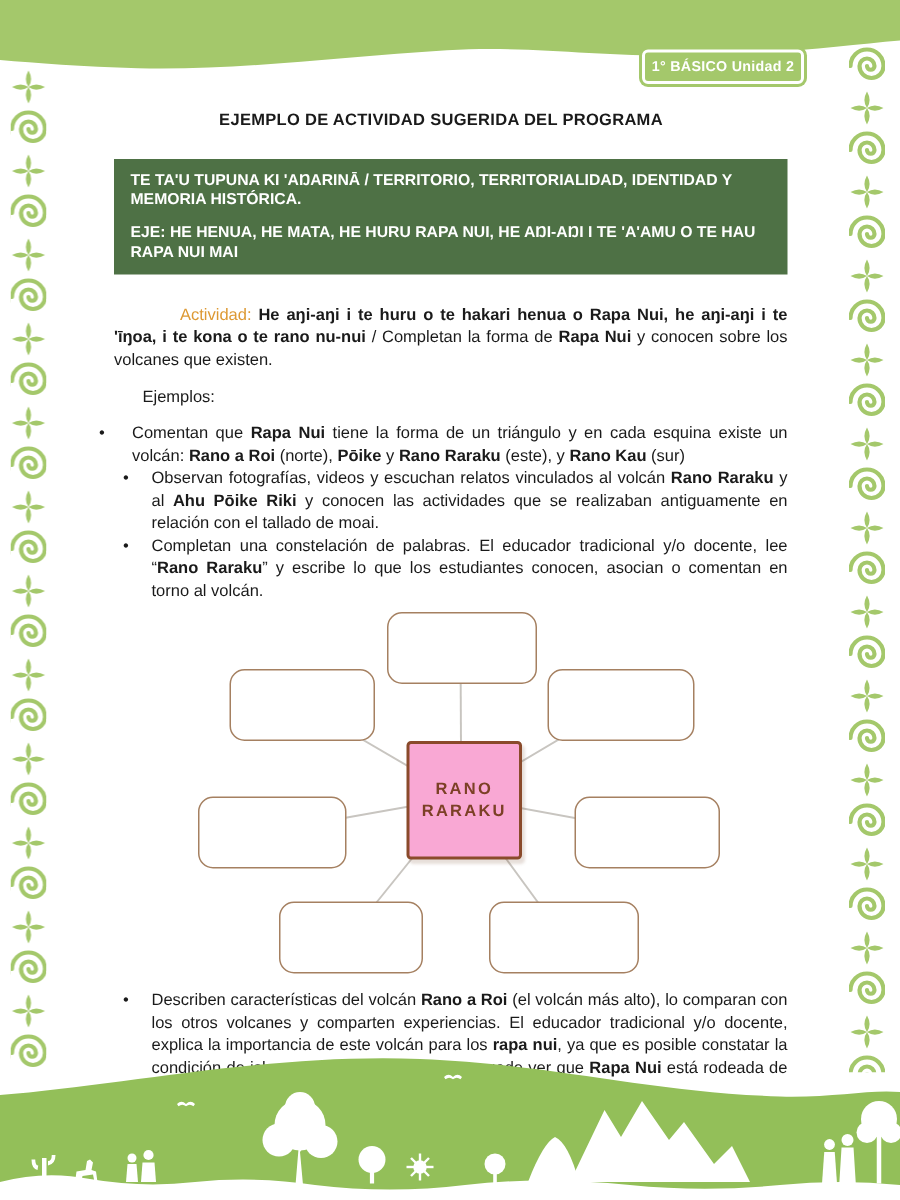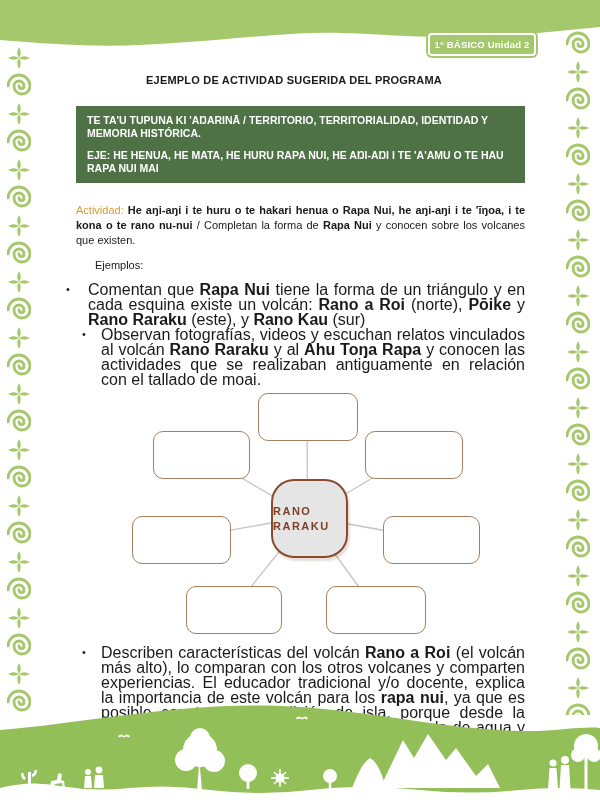--- a/index.html
+++ b/index.html
@@ -24,43 +24,43 @@
   .content{position:absolute;left:63px;top:74px;width:462px;}
   .title{font-size:11px;font-weight:bold;text-align:center;letter-spacing:.2px;margin:0;}
   .eje-box{
     background:#4E7145;color:#fff;font-weight:bold;font-size:10.5px;line-height:13px;
     padding:8px 11px;margin:20px 0 0 13px;
   }
   .eje-box p{margin:0;}
   .eje-box p + p{margin-top:9px;}
   .activity{margin:20px 0 0 13px;font-size:11px;line-height:15px;text-align:justify;}
   .seg-b{font-weight:bold;}
-  .seg-accent{color:#DD9933;}
+  .seg-accent{color:#DD9933;margin-left:44px;}
   .examples-heading{font-size:11px;padding-left:32px;}
-  ul.bullets{list-style:none;margin:2px 0 0;padding:0;font-size:16px;line-height:15px;}
+  ul.bullets{list-style:none;margin:2px 0 0;padding:0;font-size:11px;line-height:15px;}
   li.bullet{position:relative;text-align:justify;}
   li.bullet::before{content:"\2022";position:absolute;font-size:11px;}
   li.level1{padding-left:25px;}  li.level1::before{left:3px;}
   li.level2{padding-left:38px;}  li.level2::before{left:19px;}
   
   .diagram{position:relative;width:362px;height:250px;margin:6px 0 0 67px;}
   .dg-lines{position:absolute;left:0;top:0;}
   .dg-box{position:absolute;background:#fff;border:1.5px solid #A58061;border-radius:10px;}
   .dg-top{left:128px;top:0;width:98px;height:46px;}
   .dg-tl{left:23px;top:38px;width:95px;height:46px;}
   .dg-tr{left:235px;top:38px;width:96px;height:46px;}
   .dg-ml{left:2px;top:123px;width:97px;height:46px;}
   .dg-mr{left:253px;top:123px;width:95px;height:46px;}
   .dg-bl{left:56px;top:193px;width:94px;height:46px;}
   .dg-br{left:196px;top:193px;width:98px;height:46px;}
   .dg-center{
     position:absolute;left:141px;top:86px;width:73px;height:75px;
-    background:#e5e5e5;border:2.5px solid #8A4A2B;border-radius:23px;
+    background:#f9a8d4;border:2.5px solid #8A4A2B;border-radius:3px;
     box-shadow:2px 3px 2px rgba(120,80,50,.18);
-    display:flex;flex-direction:column;align-items:flex-start;justify-content:center;
+    display:flex;flex-direction:column;align-items:center;justify-content:center;
     font-weight:bold;color:#7C4026;font-size:11px;letter-spacing:1.5px;line-height:15px;
   }
   .closing{margin-top:9px;}
   
   .footer-art{position:absolute;left:0;bottom:0;}
 </style>
 </head>
 <body>
 
 <svg class="top-wave" width="600" height="56" viewBox="0 0 600 56" aria-hidden="true">
@@ -107,21 +107,22 @@
     <p>TE TA'U TUPUNA KI 'AŊARINĀ / TERRITORIO, TERRITORIALIDAD, IDENTIDAD Y MEMORIA HISTÓRICA.</p>
     <p>EJE: HE HENUA, HE MATA, HE HURU RAPA NUI, HE AŊI-AŊI I TE 'A'AMU O TE HAU RAPA NUI MAI</p>
   </div>
 
   <p class="activity"><span class="seg-accent">Actividad: </span><span class="seg-b">He aŋi-aŋi i te huru o te hakari henua o Rapa Nui, he aŋi-aŋi i te 'īŋoa, i te kona o te rano nu-nui</span><span> / Completan la forma de </span><span class="seg-b">Rapa Nui</span><span> y conocen sobre los volcanes que existen.</span></p>
 
   <p class="examples-heading">Ejemplos:</p>
 
   <ul class="bullets">
       <li class="bullet level1"><span>Comentan que </span><span class="seg-b">Rapa Nui</span><span> tiene la forma de un triángulo y en cada esquina existe un volcán: </span><span class="seg-b">Rano a Roi</span><span> (norte), </span><span class="seg-b">Pōike</span><span> y </span><span class="seg-b">Rano Raraku</span><span> (este), y </span><span class="seg-b">Rano Kau</span><span> (sur)</span></li>
-      <li class="bullet level2"><span>Observan fotografías, videos y escuchan relatos vinculados al volcán </span><span class="seg-b">Rano Raraku</span><span> y al </span><span class="seg-b">Ahu Toŋa Rapa</span><span> y conocen las actividades que se realizaban antiguamente en relación con el tallado de moai.</span></li>
+      <li class="bullet level2"><span>Observan fotografías, videos y escuchan relatos vinculados al volcán </span><span class="seg-b">Rano Raraku</span><span> y al </span><span class="seg-b">Ahu Pōike Riki</span><span> y conocen las actividades que se realizaban antiguamente en relación con el tallado de moai.</span></li>
+      <li class="bullet level2"><span>Completan una constelación de palabras. El educador tradicional y/o docente, lee “</span><span class="seg-b">Rano Raraku</span><span>” y escribe lo que los estudiantes conocen, asocian o comentan en torno al volcán.</span></li>
     </ul>
 
   <div class="diagram">
     <svg class="dg-lines" width="362" height="250" viewBox="0 0 362 250" aria-hidden="true">
       <g stroke="#C8C5C0" stroke-width="1.3">
         <line x1="177.5" y1="123.5" x2="177" y2="23"></line>
         <line x1="177.5" y1="123.5" x2="70.5" y2="61"></line>
         <line x1="177.5" y1="123.5" x2="283" y2="61"></line>
         <line x1="177.5" y1="123.5" x2="50.5" y2="146"></line>
         <line x1="177.5" y1="123.5" x2="300.5" y2="146"></line>

